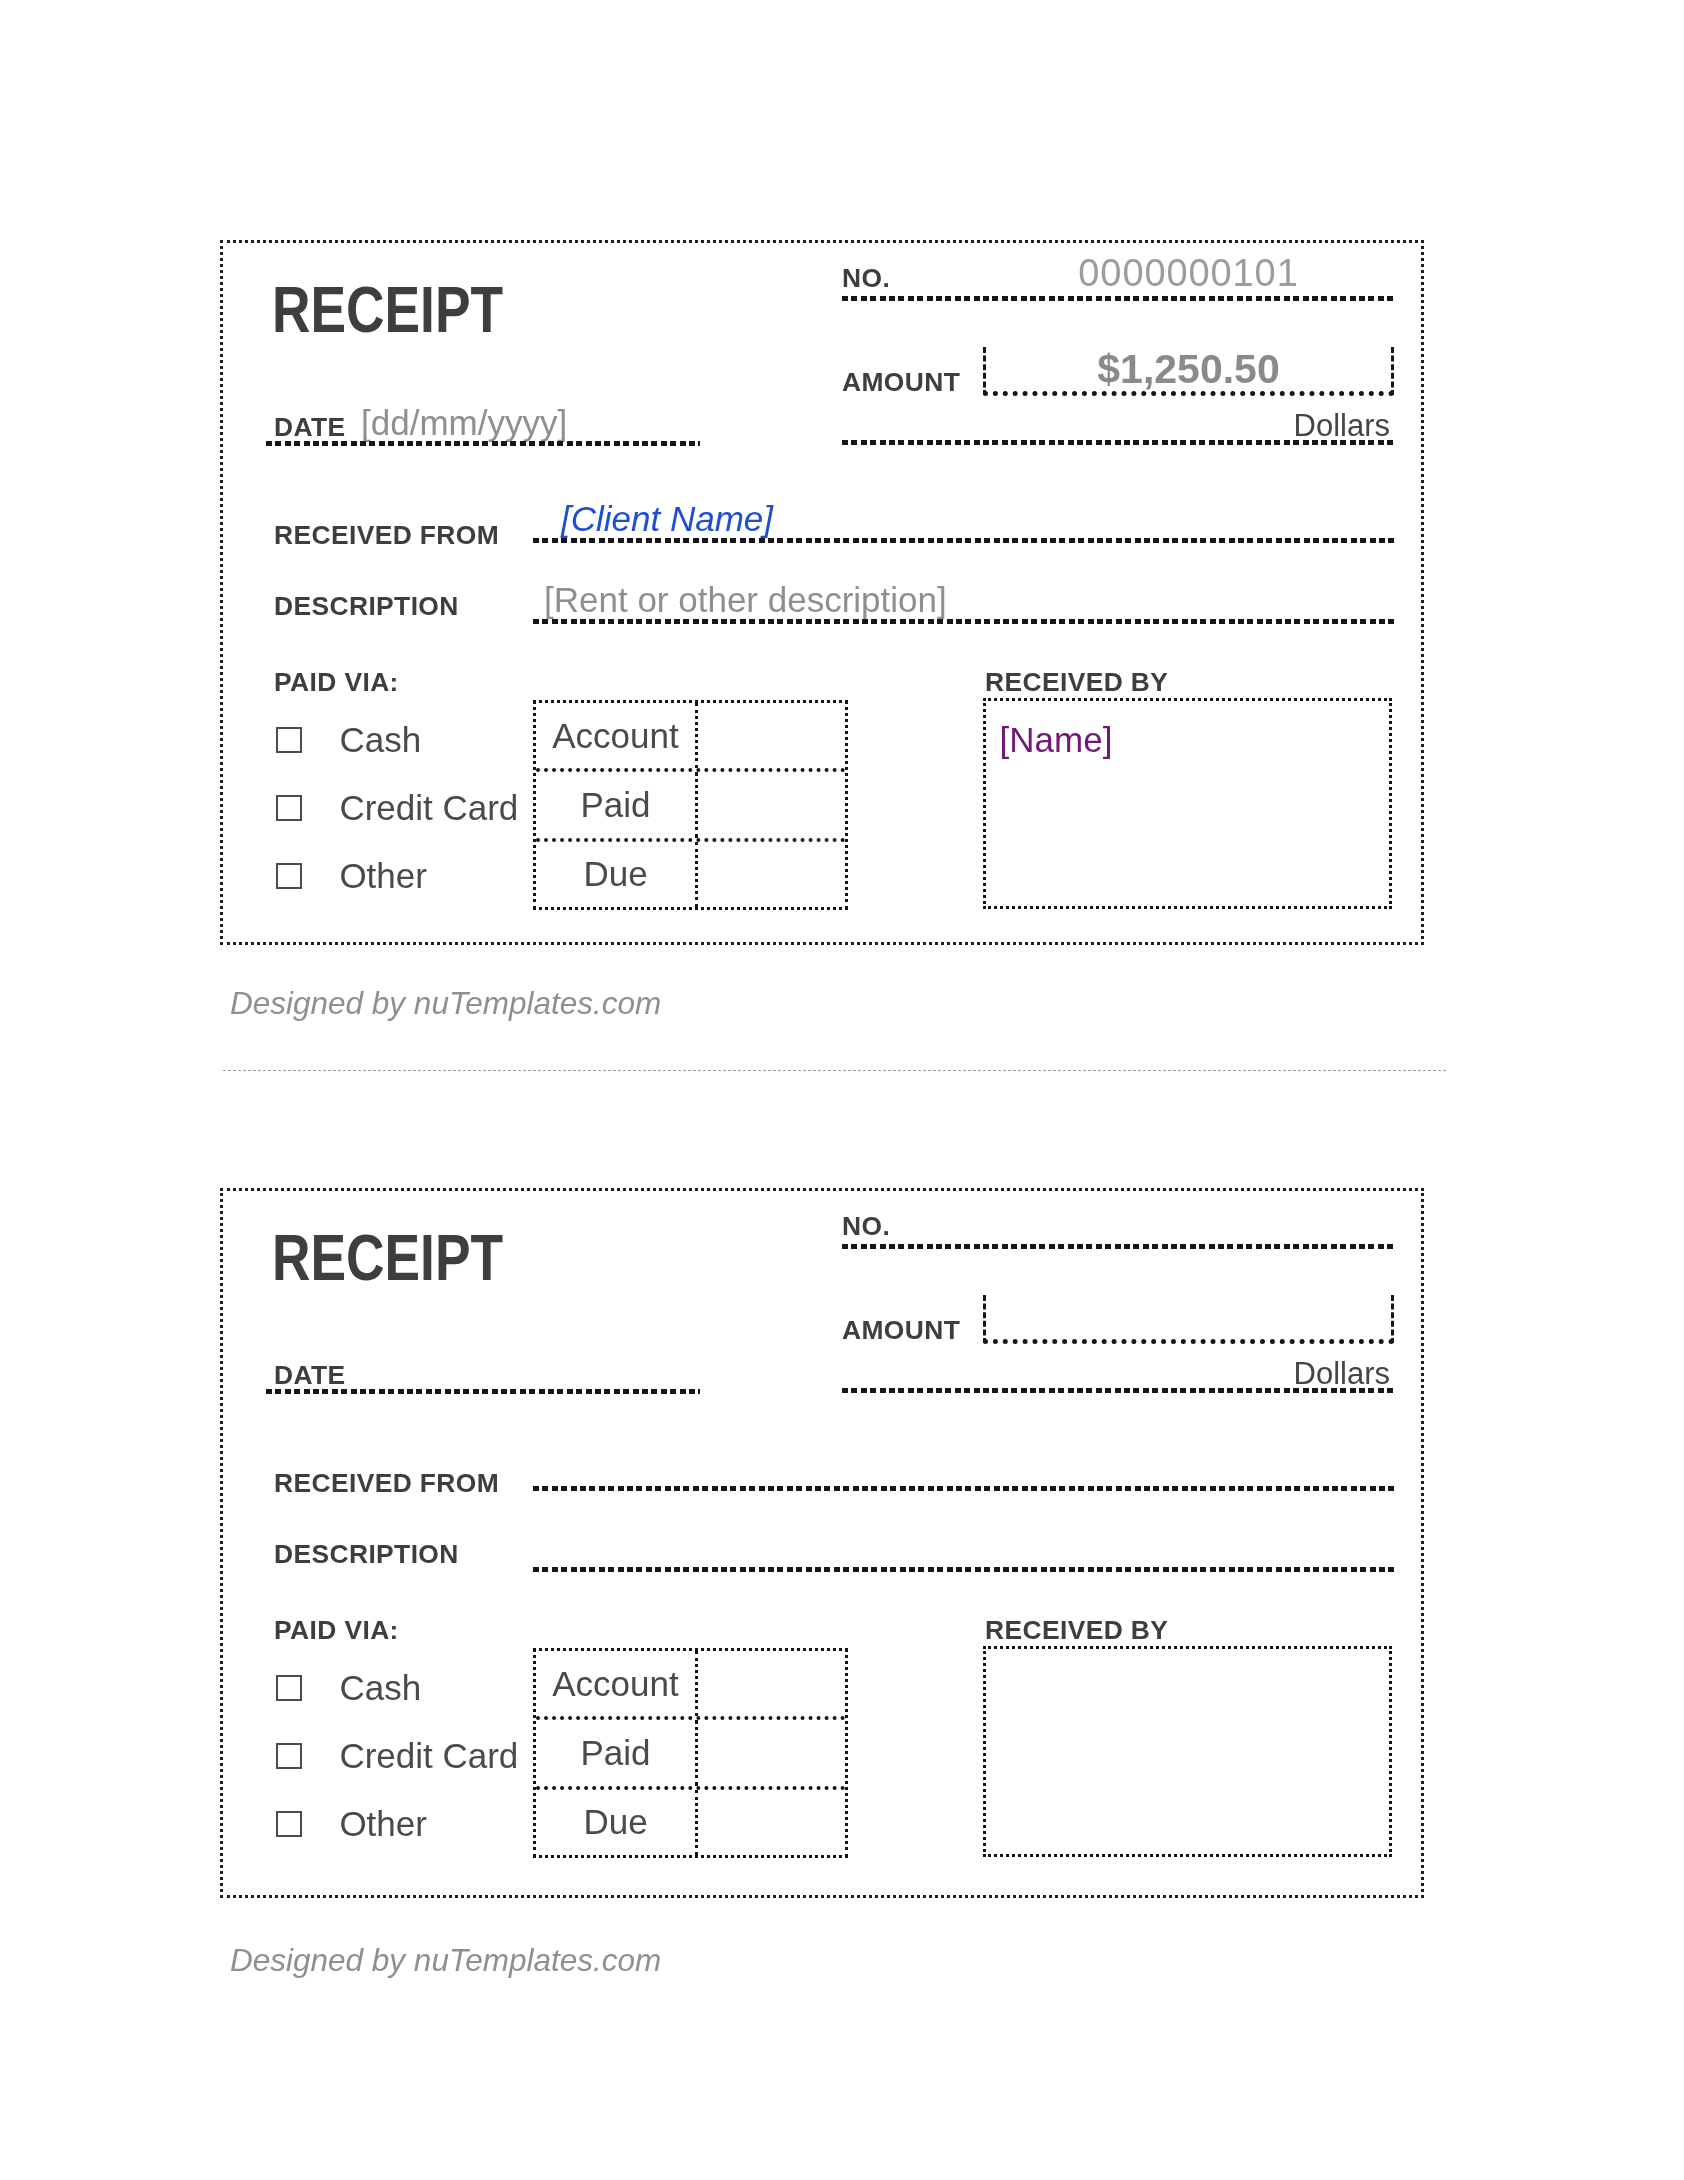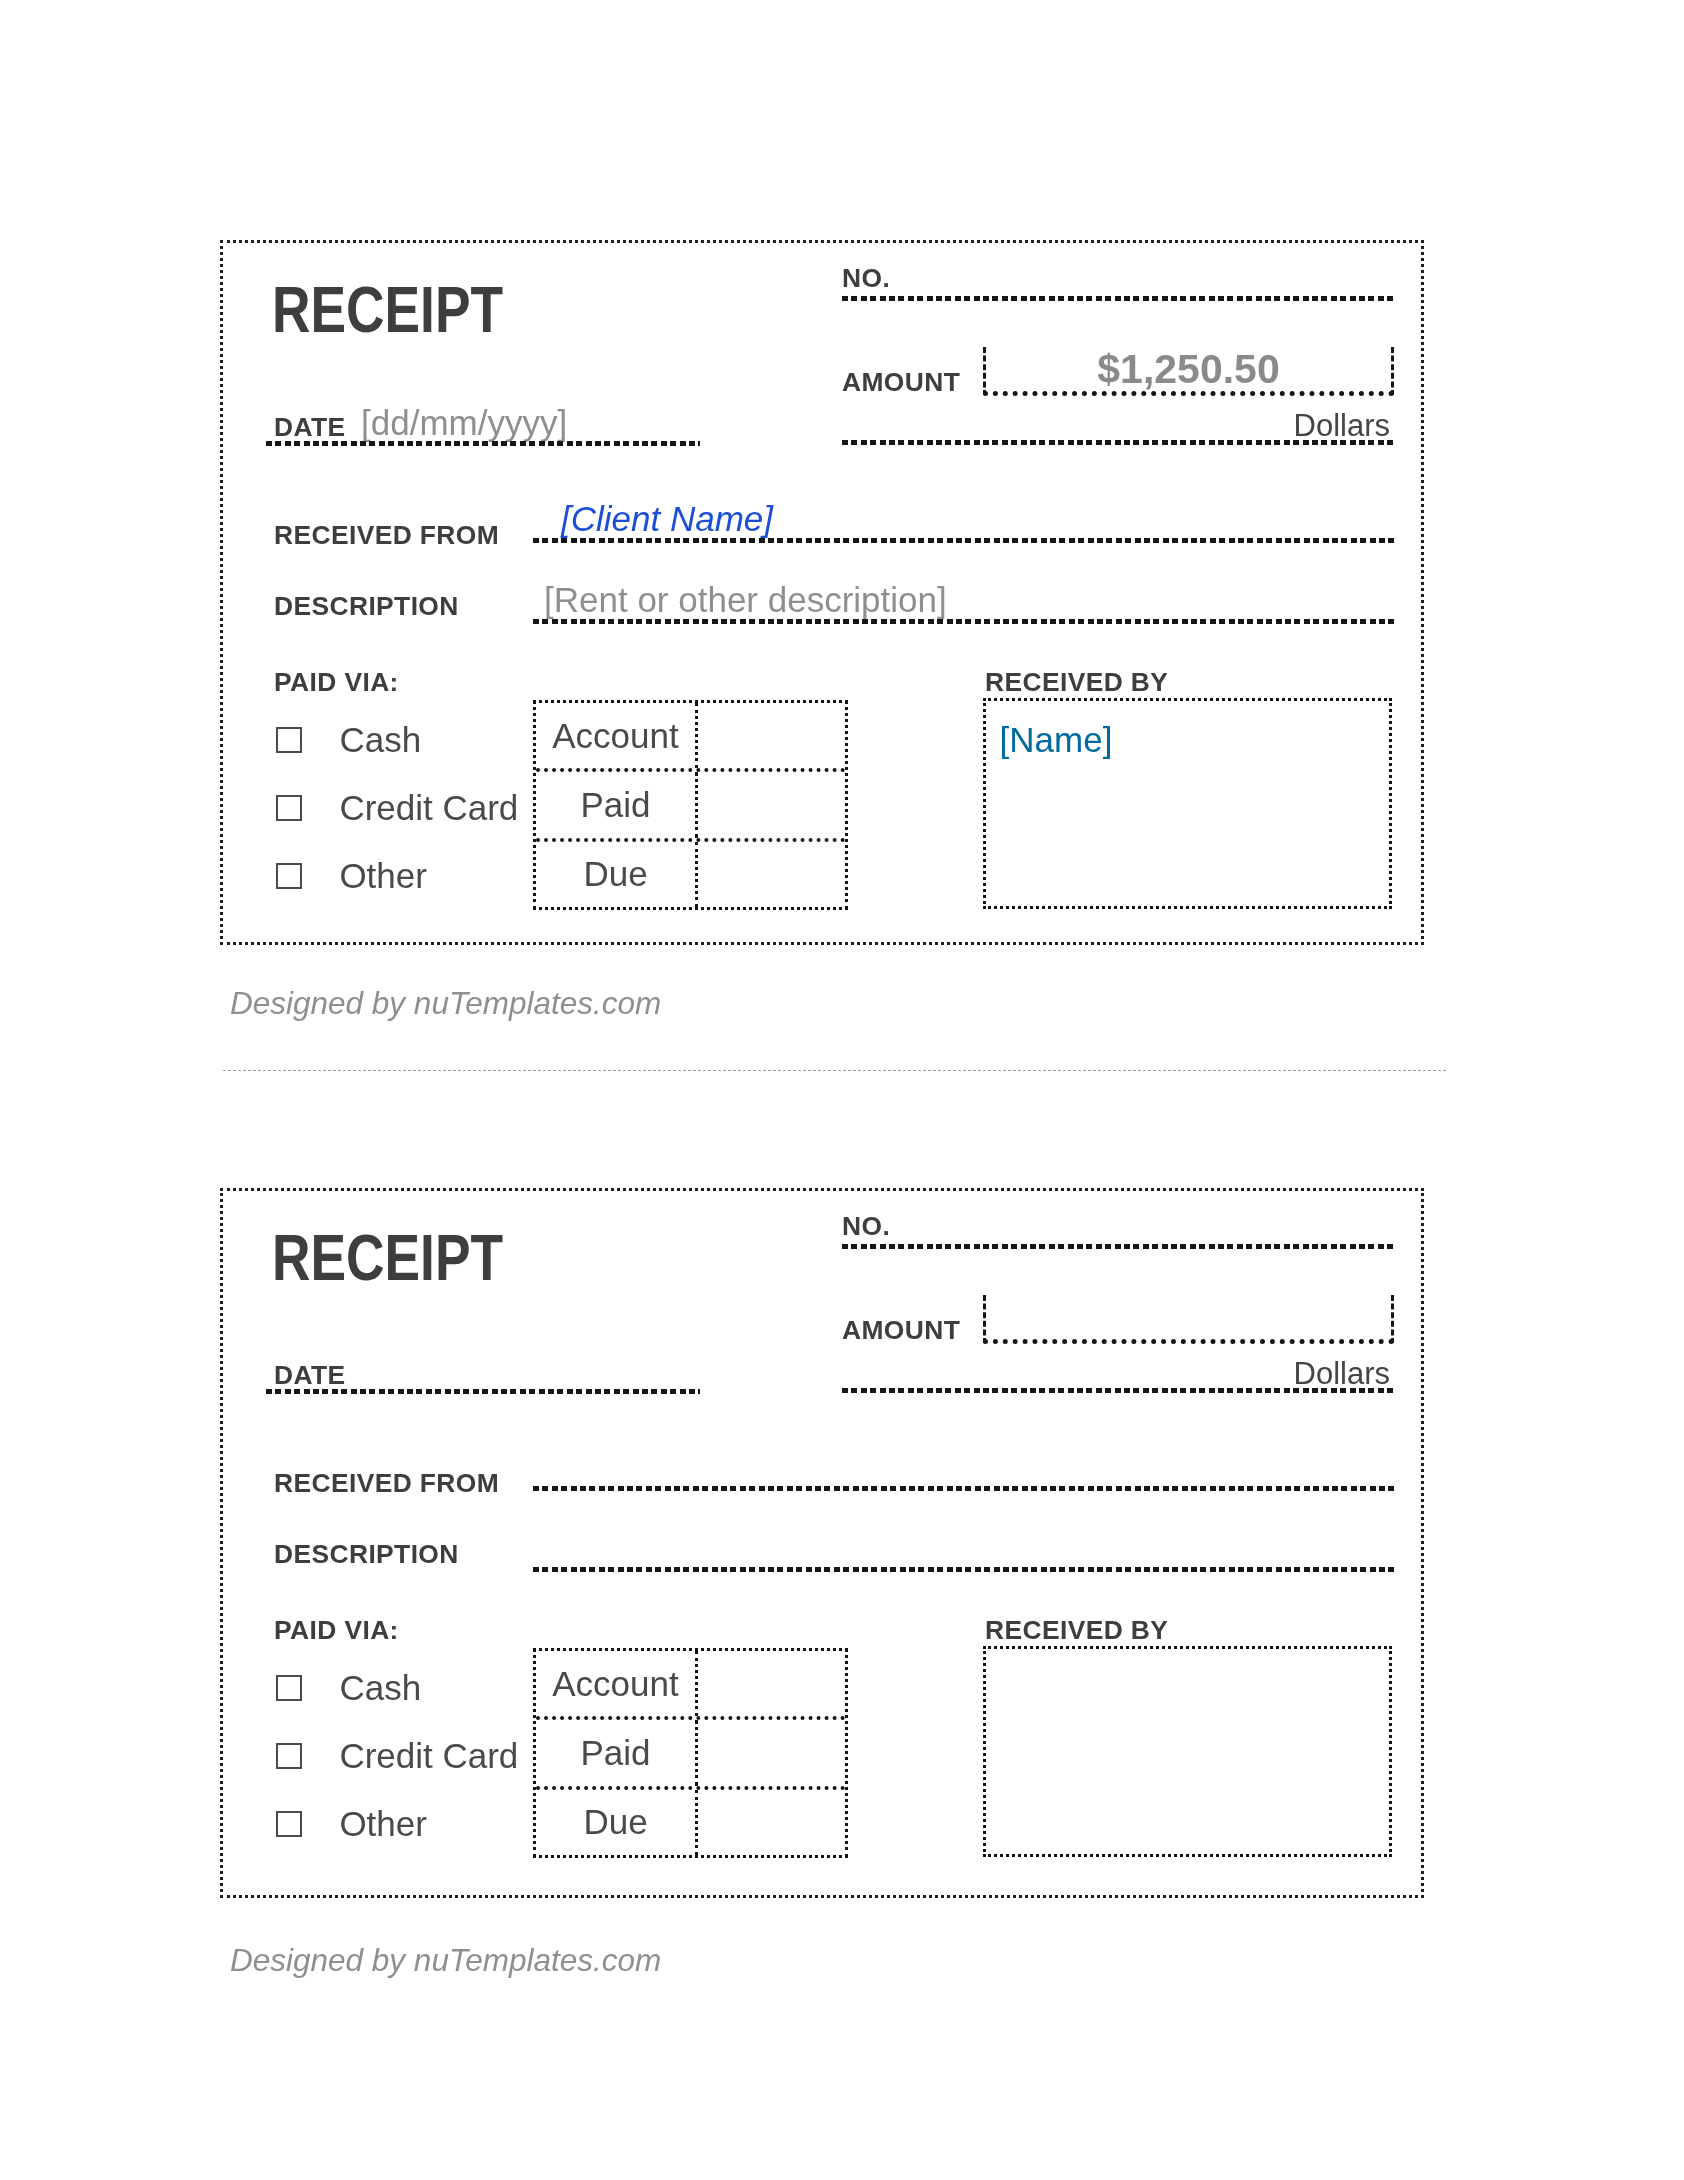--- a/index.html
+++ b/index.html
@@ -90,21 +90,21 @@
   }
   .pcell-value { flex:1; }
 
   
   .rb-label { left:762px; top:424px; }
   .rb-box {
     position:absolute; left:760px; top:455px; width:409px; height:211px;
     border:3.4px dotted #141414; padding:5.1px 0 0 13.6px;
   }
   .rb-line { height:68px; display:flex; align-items:center;
-             font-size:35px; color:#0369a1; white-space:nowrap; }
+             font-size:35px; color:#701a75; white-space:nowrap; }
 
   
   .credit {
     position:absolute; left:230px; font-size:31.5px; font-style:italic; color:#8f8f8f; white-space:nowrap;
   }
   #credit-1 { top:985px; }
   #credit-2 { top:1942px; }
   .separator {
     position:absolute; left:223px; top:1070px; width:1223px; height:0;
     border-top:1.7px dashed #9b9b9b;
@@ -112,20 +112,21 @@
 </style>
 </head>
 <body>
 
 <div class="page">
 
   <section class="receipt" id="receipt-1">
     <h1 class="title">RECEIPT</h1>
 
     <div class="lbl no-label">NO.</div>
+    <div class="no-value">0000000101</div>
     <div class="dotline no-line"></div>
 
     <div class="lbl amount-label">AMOUNT</div>
     <div class="amount-box">
       <span class="amount-value">$1,250.50</span>
     </div>
     <div class="dollars">Dollars</div>
     <div class="dotline amount-line"></div>
 
     <div class="lbl date-label">DATE</div>

